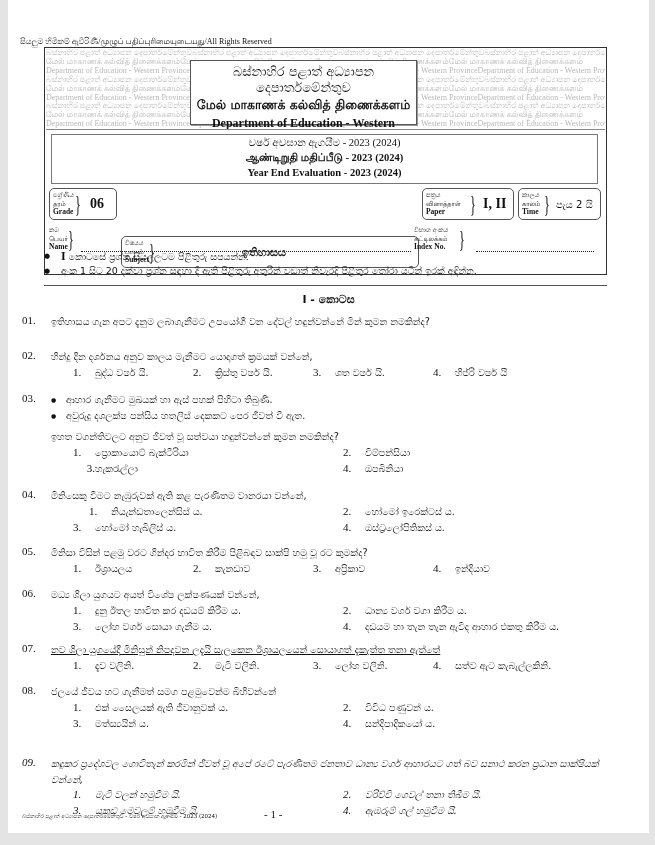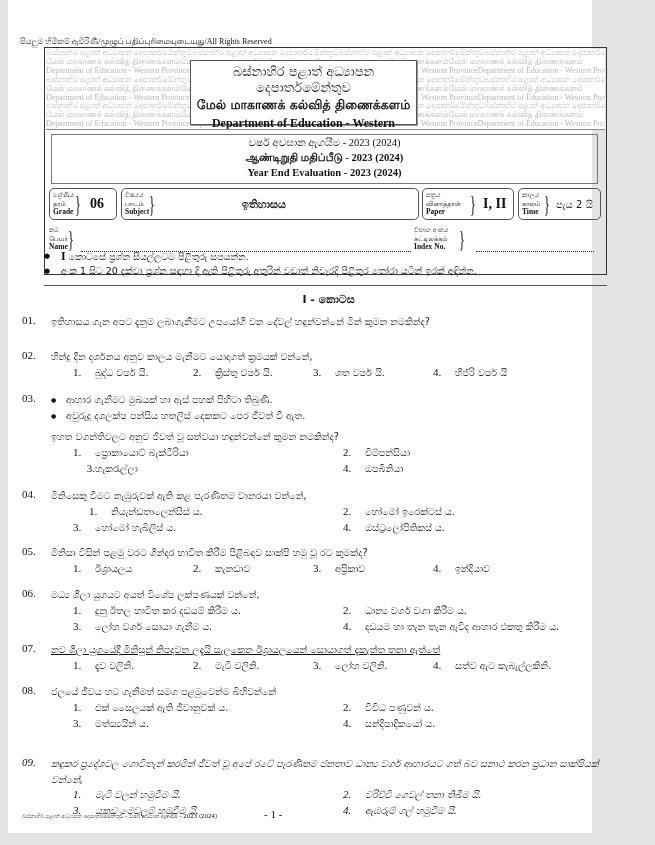--- a/index.html
+++ b/index.html
@@ -3,21 +3,21 @@
 <meta charset="utf-8">
 <style>
   html, body { margin: 0; padding: 0; }
   body {
     width: 655px; height: 845px; overflow: hidden;
     background: #e4e4e4;
     font-family: "Liberation Serif", "DejaVu Serif", serif;
     color: #111;
   }
   .page {
-    position: absolute; left: 8px; top: 0; width: 584px; height: 833px;
+    position: absolute; left: 8px; top: 0; width: 641px; height: 833px;
     background: #ffffff;
   }
   .abs { position: absolute; }
   .rights {
     left: 12px; top: 37px; font-size: 8px; white-space: nowrap;
     font-family: "Liberation Serif", serif;
   }
   
   .hdr {
     left: 36px; top: 47px; width: 563px; height: 228px;
@@ -124,21 +124,21 @@
     <div class="abs field" style="left:4px; width:68px;">
       <div class="f-label">
           <div>ශ්‍රේණිය</div>
           <div>தரம்</div>
           <div class="en">Grade</div>
         </div>
       <div class="brace" style="left:22px;">}</div>
       <div class="f-val" style="left:40px;">06</div>
     </div>
 
-    <div class="abs field" style="left:76px; width:298px;">
+    <div class="abs field" style="left:76px; width:298px;margin-top:48px;">
       <div class="f-label">
           <div>විෂයය</div>
           <div>பாடம்</div>
           <div class="en">Subject</div>
         </div>
       <div class="brace" style="left:24px;">}</div>
       <div class="f-val" style="left:120px; font-size:11px; top:9px; font-family:'DejaVu Sans',sans-serif;">ඉතිහාසය</div>
     </div>
 
     <div class="abs field" style="left:377px; width:92px;">

